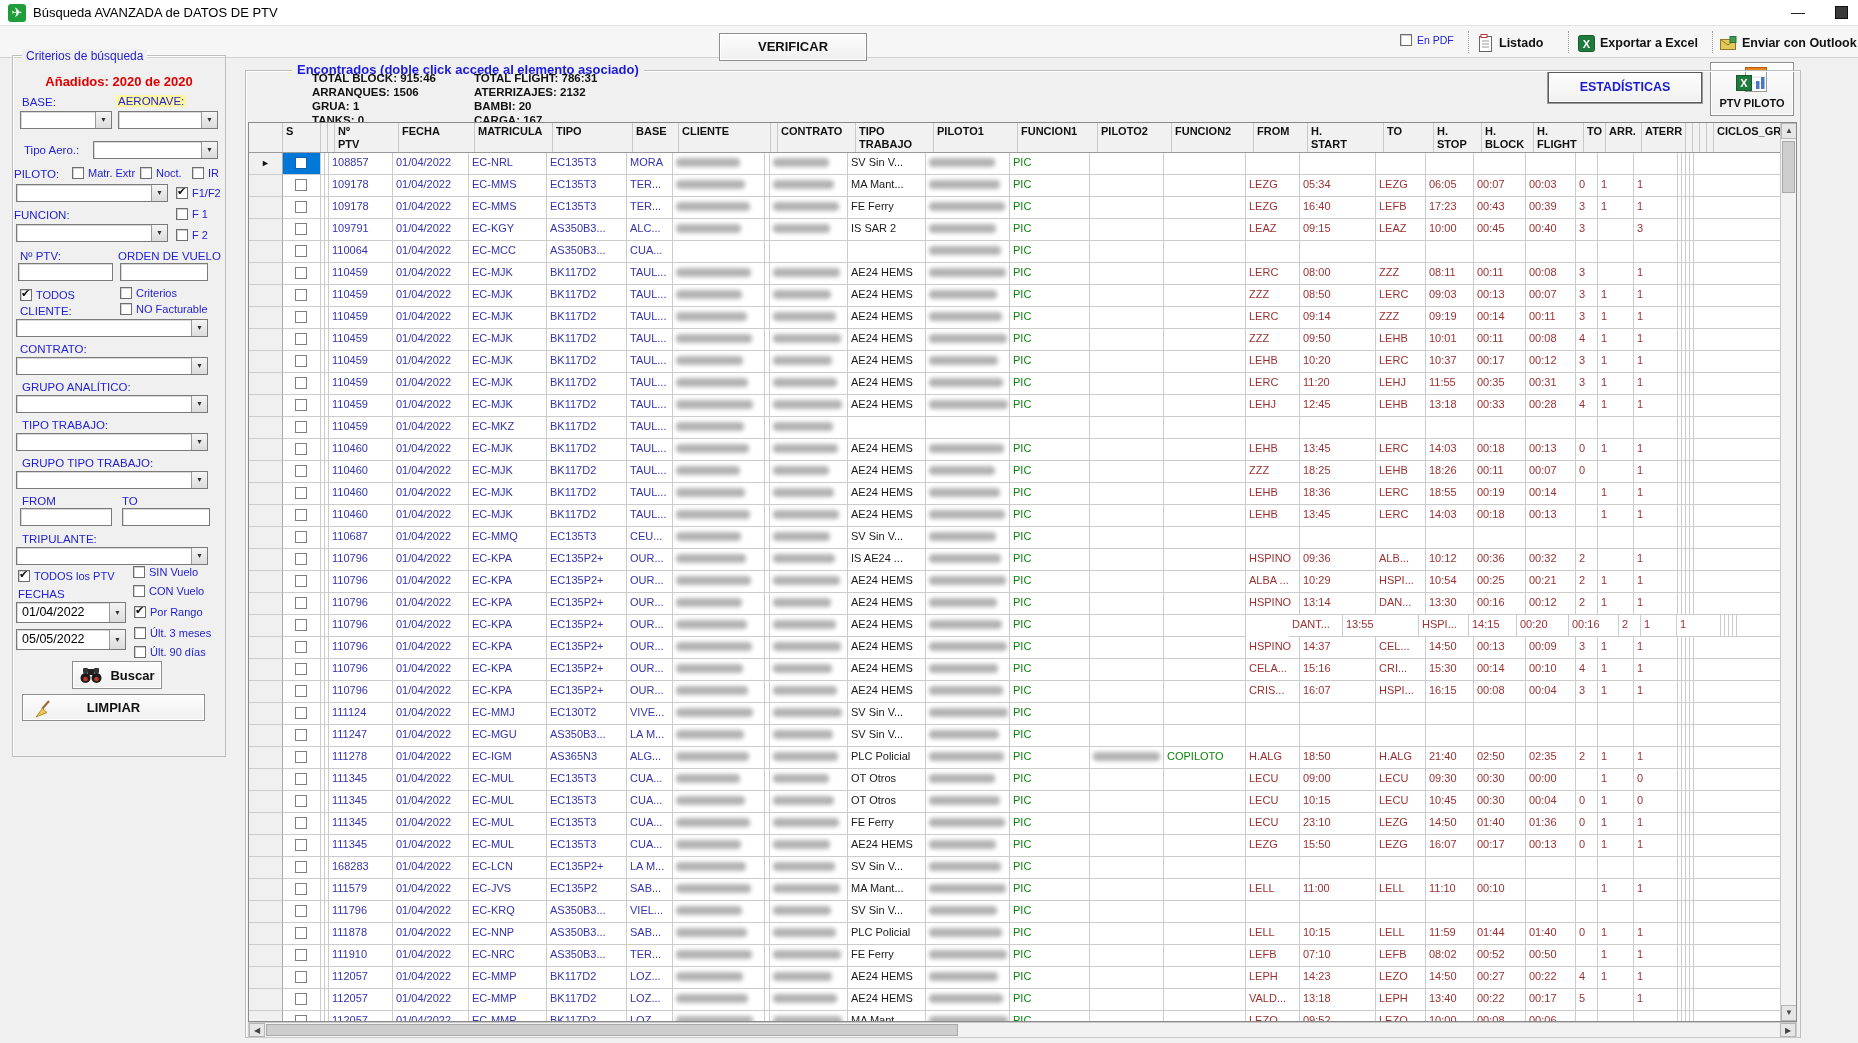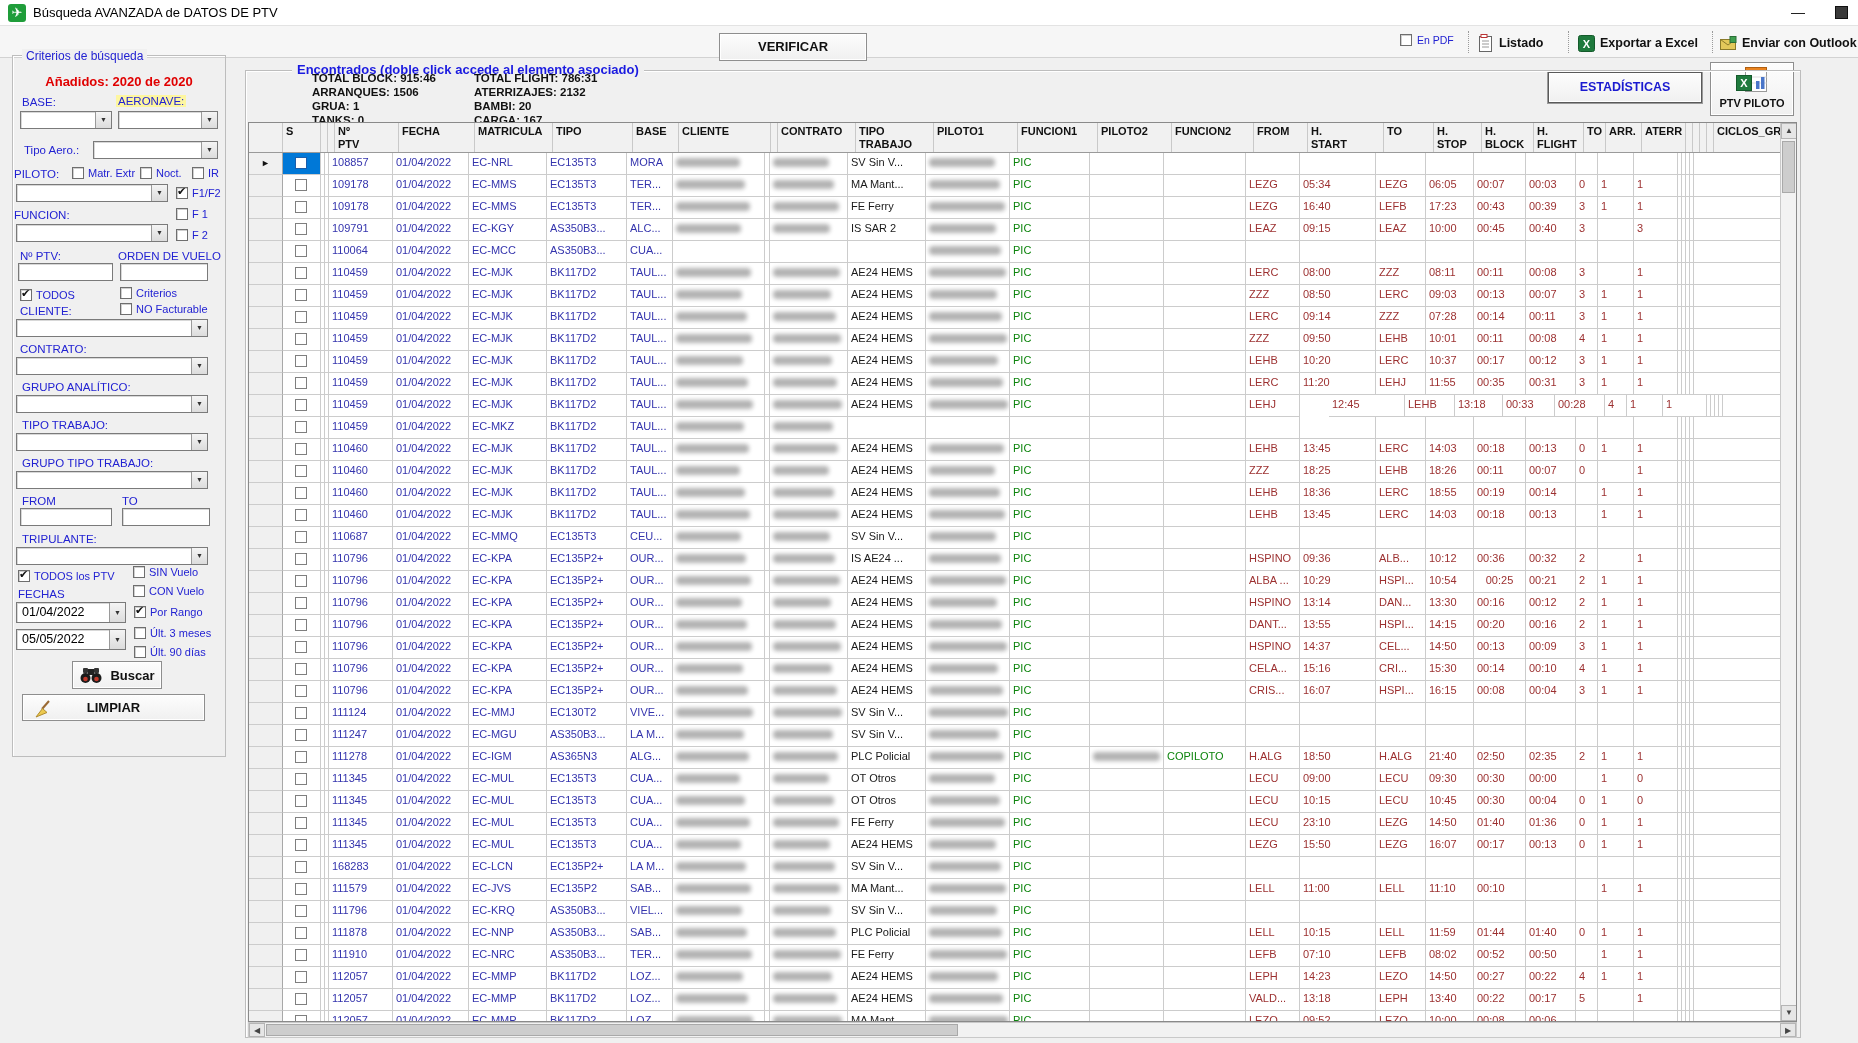--- a/index.html
+++ b/index.html
@@ -622,21 +622,21 @@
           <div class="gcell thin" style="width: 5px;"></div>
           <div class="gcell" style="width: 78px;"><span class="blurchip" style="width: 63px;"></span></div>
           <div class="gcell c-blk" style="width: 78px;">AE24 HEMS</div>
           <div class="gcell" style="width: 84px;"><span class="blurchip" style="width: 73px;"></span></div>
           <div class="gcell c-grn" style="width: 80px;">PIC</div>
           <div class="gcell " style="width: 74px;"></div>
           <div class="gcell c-grn" style="width: 82px;"></div>
           <div class="gcell c-red" style="width: 54px;">LERC</div>
           <div class="gcell c-red" style="width: 76px;">09:14</div>
           <div class="gcell c-red" style="width: 50px;">ZZZ</div>
-          <div class="gcell c-red" style="width: 48px;">07:28</div>
+          <div class="gcell c-red" style="width: 48px;">09:19</div>
           <div class="gcell c-red" style="width: 52px;">00:14</div>
           <div class="gcell c-red" style="width: 50px;">00:11</div>
           <div class="gcell c-red" style="width: 22px;">3</div>
           <div class="gcell c-red" style="width: 36px;">1</div>
           <div class="gcell c-red" style="width: 44px;">1</div>
           <div class="gcell thin" style="width: 4px;"></div>
           <div class="gcell thin" style="width: 4px;"></div>
           <div class="gcell thin" style="width: 4px;"></div>
           <div class="gcell thin" style="width: 4px;"></div>
           <div class="gcell " style="width: 92px;"></div>
@@ -760,21 +760,21 @@
           <div class="gcell c-nav" style="width: 46px;">TAUL...</div>
           <div class="gcell" style="width: 92px;"><span class="blurchip" style="width: 77px;"></span></div>
           <div class="gcell thin" style="width: 5px;"></div>
           <div class="gcell" style="width: 78px;"><span class="blurchip" style="width: 69px;"></span></div>
           <div class="gcell c-blk" style="width: 78px;">AE24 HEMS</div>
           <div class="gcell" style="width: 84px;"><span class="blurchip" style="width: 79px;"></span></div>
           <div class="gcell c-grn" style="width: 80px;">PIC</div>
           <div class="gcell " style="width: 74px;"></div>
           <div class="gcell c-grn" style="width: 82px;"></div>
           <div class="gcell c-red" style="width: 54px;">LEHJ</div>
-          <div class="gcell c-red" style="width: 76px; margin-left: 29px;">12:45</div>
+          <div class="gcell c-red" style="width: 76px;">12:45</div>
           <div class="gcell c-red" style="width: 50px;">LEHB</div>
           <div class="gcell c-red" style="width: 48px;">13:18</div>
           <div class="gcell c-red" style="width: 52px;">00:33</div>
           <div class="gcell c-red" style="width: 50px;">00:28</div>
           <div class="gcell c-red" style="width: 22px;">4</div>
           <div class="gcell c-red" style="width: 36px;">1</div>
           <div class="gcell c-red" style="width: 44px;">1</div>
           <div class="gcell thin" style="width: 4px;"></div>
           <div class="gcell thin" style="width: 4px;"></div>
           <div class="gcell thin" style="width: 4px;"></div>
@@ -1043,21 +1043,21 @@
           <div class="gcell" style="width: 78px;"><span class="blurchip" style="width: 67px;"></span></div>
           <div class="gcell c-blk" style="width: 78px;">AE24 HEMS</div>
           <div class="gcell" style="width: 84px;"><span class="blurchip" style="width: 77px;"></span></div>
           <div class="gcell c-grn" style="width: 80px;">PIC</div>
           <div class="gcell " style="width: 74px;"></div>
           <div class="gcell c-grn" style="width: 82px;"></div>
           <div class="gcell c-red" style="width: 54px;">ALBA ...</div>
           <div class="gcell c-red" style="width: 76px;">10:29</div>
           <div class="gcell c-red" style="width: 50px;">HSPI...</div>
           <div class="gcell c-red" style="width: 48px;">10:54</div>
-          <div class="gcell c-red" style="width: 52px; text-align: center;">00:25</div>
+          <div class="gcell c-red" style="width: 52px;">00:25</div>
           <div class="gcell c-red" style="width: 50px;">00:21</div>
           <div class="gcell c-red" style="width: 22px;">2</div>
           <div class="gcell c-red" style="width: 36px;">1</div>
           <div class="gcell c-red" style="width: 44px;">1</div>
           <div class="gcell thin" style="width: 4px;"></div>
           <div class="gcell thin" style="width: 4px;"></div>
           <div class="gcell thin" style="width: 4px;"></div>
           <div class="gcell thin" style="width: 4px;"></div>
           <div class="gcell " style="width: 92px;"></div>
         </div>
@@ -1109,21 +1109,21 @@
           <div class="gcell c-nav" style="width: 80px;">EC135P2+</div>
           <div class="gcell c-nav" style="width: 46px;">OUR...</div>
           <div class="gcell" style="width: 92px;"><span class="blurchip" style="width: 71px;"></span></div>
           <div class="gcell thin" style="width: 5px;"></div>
           <div class="gcell" style="width: 78px;"><span class="blurchip" style="width: 63px;"></span></div>
           <div class="gcell c-blk" style="width: 78px;">AE24 HEMS</div>
           <div class="gcell" style="width: 84px;"><span class="blurchip" style="width: 73px;"></span></div>
           <div class="gcell c-grn" style="width: 80px;">PIC</div>
           <div class="gcell " style="width: 74px;"></div>
           <div class="gcell c-grn" style="width: 82px;"></div>
-          <div class="gcell c-red" style="width: 54px;">DANT...</div>
+          <div class="gcell c-red" style="width: 54px; margin-left: 43px;">DANT...</div>
           <div class="gcell c-red" style="width: 76px;">13:55</div>
           <div class="gcell c-red" style="width: 50px;">HSPI...</div>
           <div class="gcell c-red" style="width: 48px;">14:15</div>
           <div class="gcell c-red" style="width: 52px;">00:20</div>
           <div class="gcell c-red" style="width: 50px;">00:16</div>
           <div class="gcell c-red" style="width: 22px;">2</div>
           <div class="gcell c-red" style="width: 36px;">1</div>
           <div class="gcell c-red" style="width: 44px;">1</div>
           <div class="gcell thin" style="width: 4px;"></div>
           <div class="gcell thin" style="width: 4px;"></div>

